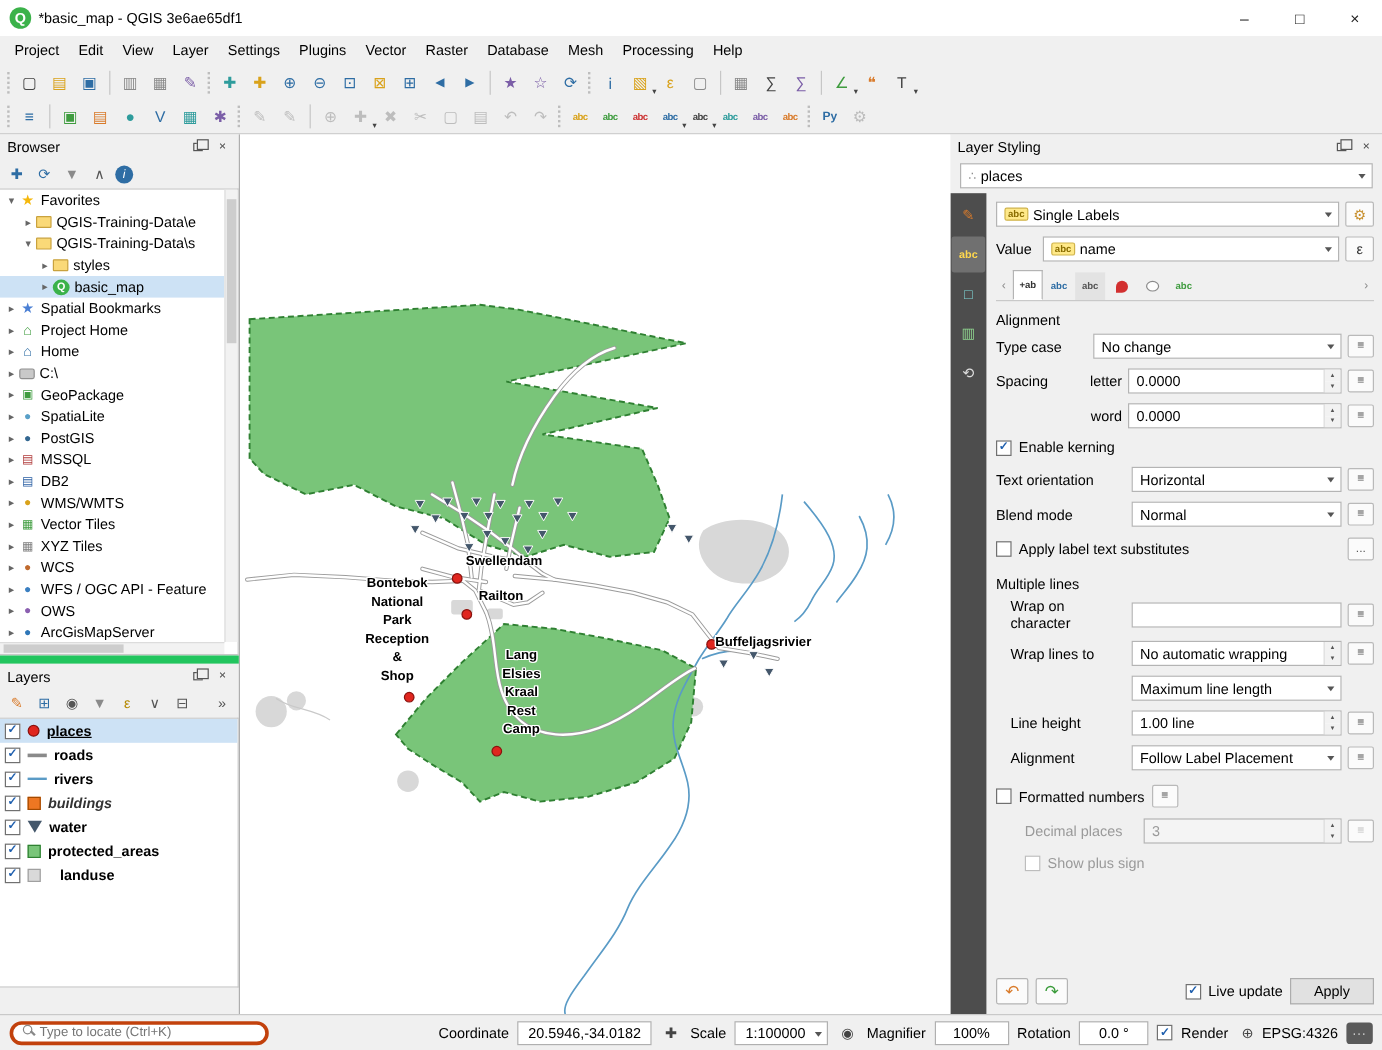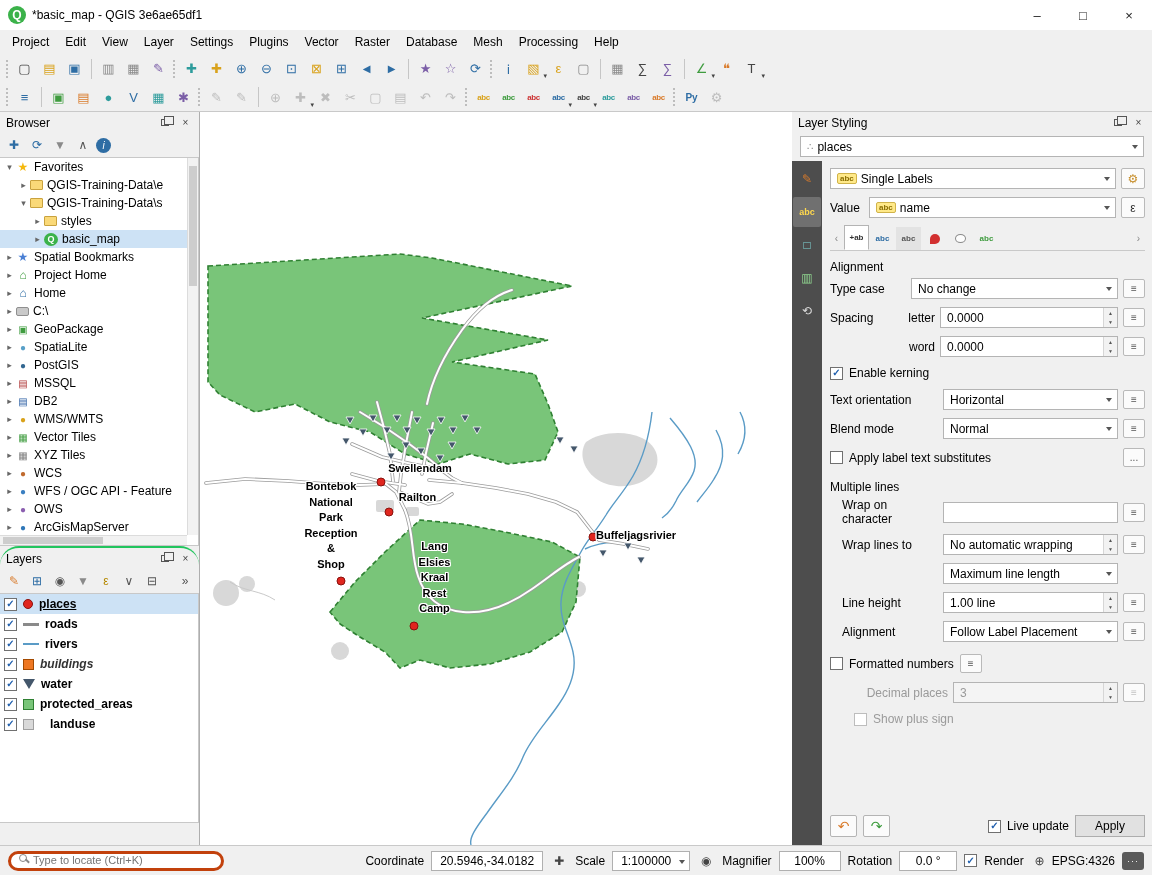--- a/index.html
+++ b/index.html
@@ -55,21 +55,21 @@
   .ic-folder{background:#fad978; border:1px solid #c9a23e; height:10px; width:13px; border-radius:1px}
   .ic-gpkg{color:#3f9c3f}.ic-slite{color:#59a0c8}.ic-pgis{color:#336791}.ic-mssql{color:#b03a3a}
   .ic-db2{color:#2b5fa3}.ic-wms{color:#d9a21b}.ic-vtiles{color:#3f9c3f}.ic-xyz{color:#808080}
   .ic-wcs{color:#c06a2e}.ic-wfs{color:#3a7fc1}.ic-ows{color:#8b5fb0}.ic-arcgis{color:#2f77b8}
   .vsb { position:absolute; right:0; top:0; width:11px; bottom:10px; background:#f2f2f2; border-left:1px solid #dcdcdc; }
   .vsb .thumb { position:absolute; left:1px; right:1px; top:8px; height:120px; background:#cdcdcd; }
   .hsb { position:absolute; left:0; right:11px; bottom:0; height:10px; background:#f2f2f2; border-top:1px solid #dcdcdc; }
   .hsb .thumb { position:absolute; top:1px; bottom:1px; left:3px; width:100px; background:#cdcdcd; }
 
   
-  .layers-panel { height:277px; display:flex; flex-direction:column; border-top:2px solid #22c55e;border-radius:19px; }
+  .layers-panel { height:277px; display:flex; flex-direction:column; border-top:7px solid #22c55e; }
   .layers-list { flex:1; background:#fff; border:1px solid #c8c8c8; border-left:none; overflow:hidden; }
   .layer-row { height:20px; display:flex; align-items:center; padding-left:4px; gap:6px; }
   .layer-row.sel { background:#cde2f5; }
   .cb { width:13px; height:13px; background:#fff; border:1px solid #707070; display:flex; align-items:center;
         justify-content:center; font-size:10px; color:#1f5fae; font-weight:bold; line-height:1; flex:none; }
   .sw { flex:none; }
   .sw-point { width:10px; height:10px; border-radius:50%; background:#e0261f; border:1px solid #8a120e; }
   .sw-road { width:16px; height:3px; background:#8a8a8a; }
   .sw-river { width:16px; height:2px; background:#5a9bc6; }
   .sw-bld { width:11px; height:11px; background:#ee7722; border:1px solid #a34a00; }
@@ -104,21 +104,21 @@
   .grow { flex:1; min-width:0; }
   .ddbtn { flex:none; width:22px; height:19px; border:1px solid #b9b9b9; background:#fbfbfb; display:flex; align-items:center;
            justify-content:center; font-size:10px; color:#555; border-radius:2px; }
   .ddbtn.dis { color:#c4c4c4; }
   .spin { height:21px; background:#fff; border:1px solid #b4b4b4; display:flex; align-items:center; padding:0 16px 0 6px; position:relative; }
   .spin.dis { background:#f4f4f4; color:#9a9a9a; }
   .spin .arrows { position:absolute; right:0; top:0; bottom:0; width:14px; display:flex; flex-direction:column; border-left:1px solid #d6d6d6; }
   .spin .arrows span { flex:1; display:flex; align-items:center; justify-content:center; font-size:5px; color:#555; background:#f2f2f2; }
   .sec-label { margin-top:8px; flex:none; }
   .checkrow { display:flex; align-items:center; gap:6px; margin:5px 0; flex:none; }
-  .distext { color:#9a9a9a;text-align:right; }
+  .distext { color:#9a9a9a; }
   .ftabs { height:26px; display:flex; align-items:flex-end; gap:1px; margin:3px 0 1px; border-bottom:1px solid #c9c9c9; flex:none; }
   .ftab { width:25px; height:23px; display:flex; align-items:center; justify-content:center; font-size:8px; font-weight:bold; }
   .ftab.sel { background:#fff; border:1px solid #b4b4b4; border-bottom:1px solid #fff; height:25px; }
   .chev { width:13px; height:23px; display:flex; align-items:center; justify-content:center; color:#888; font-size:10px; }
   .blob-red { width:10px; height:10px; border-radius:50% 50% 50% 0; background:#d23030; }
   .blob-white { width:11px; height:9px; border-radius:50%; background:#fdfdfd; border:1px solid #8a8a8a; }
   .sfooter { margin-top:auto; height:30px; display:flex; align-items:center; gap:6px; flex:none; }
   .sq-btn { width:27px; height:22px; border:1px solid #b4b4b4; background:#fbfbfb; display:flex; align-items:center; justify-content:center; font-size:14px; border-radius:2px; }
   .apply-btn { width:70px; height:22px; border:1px solid #adadad; background:#e1e1e1; display:flex; align-items:center; justify-content:center; }
 

